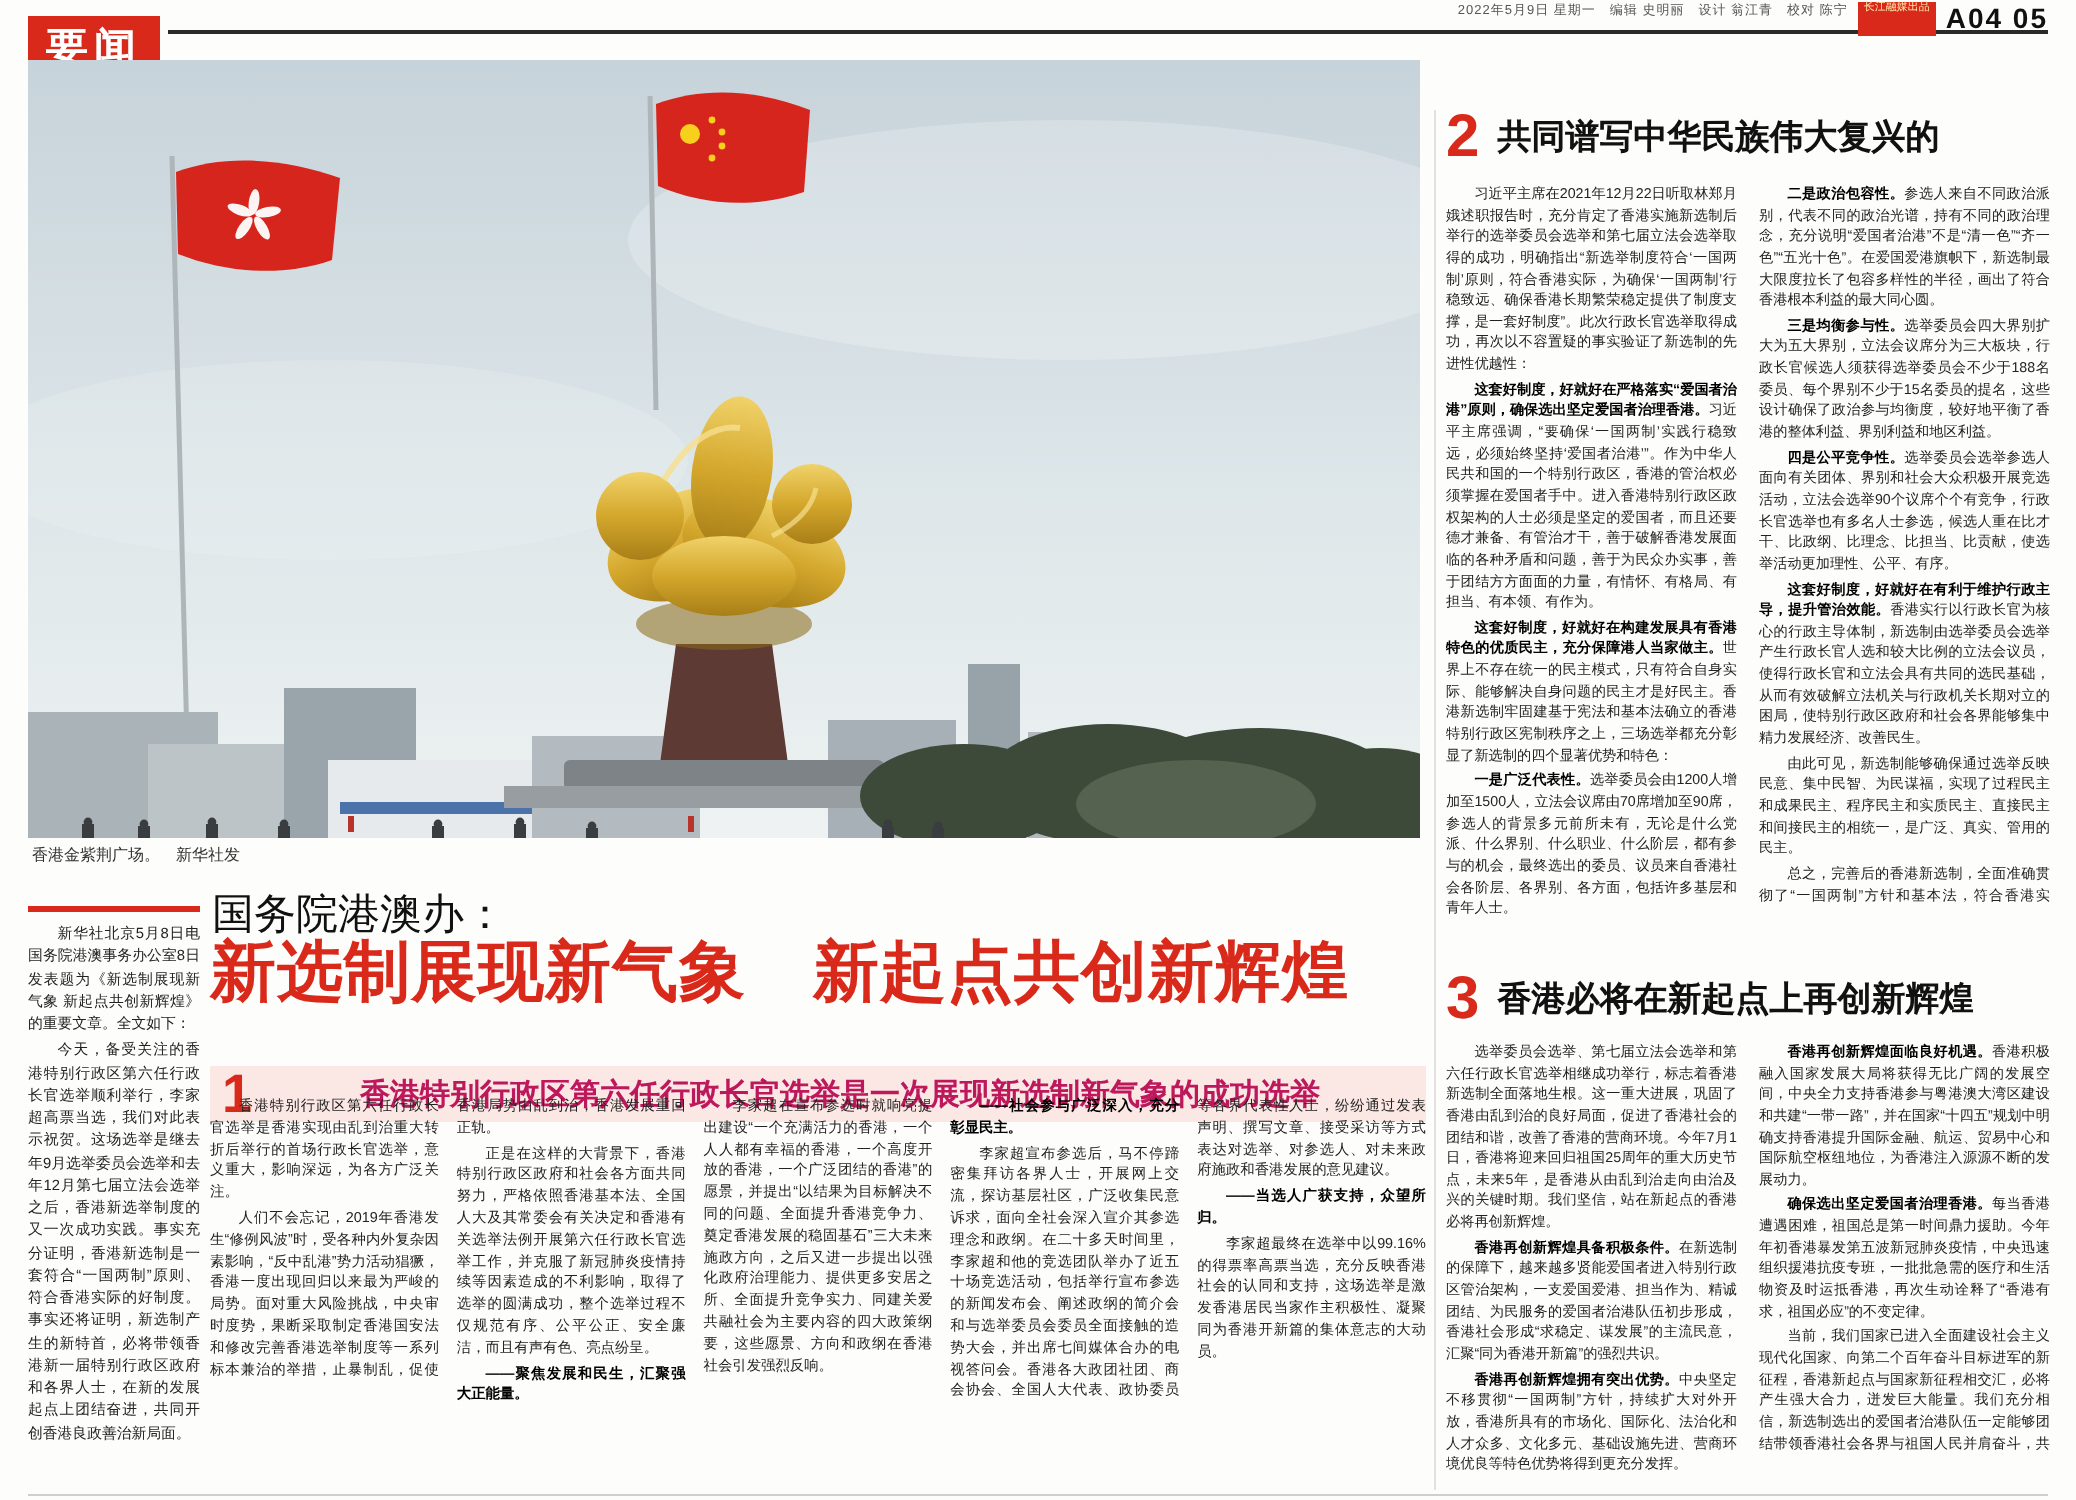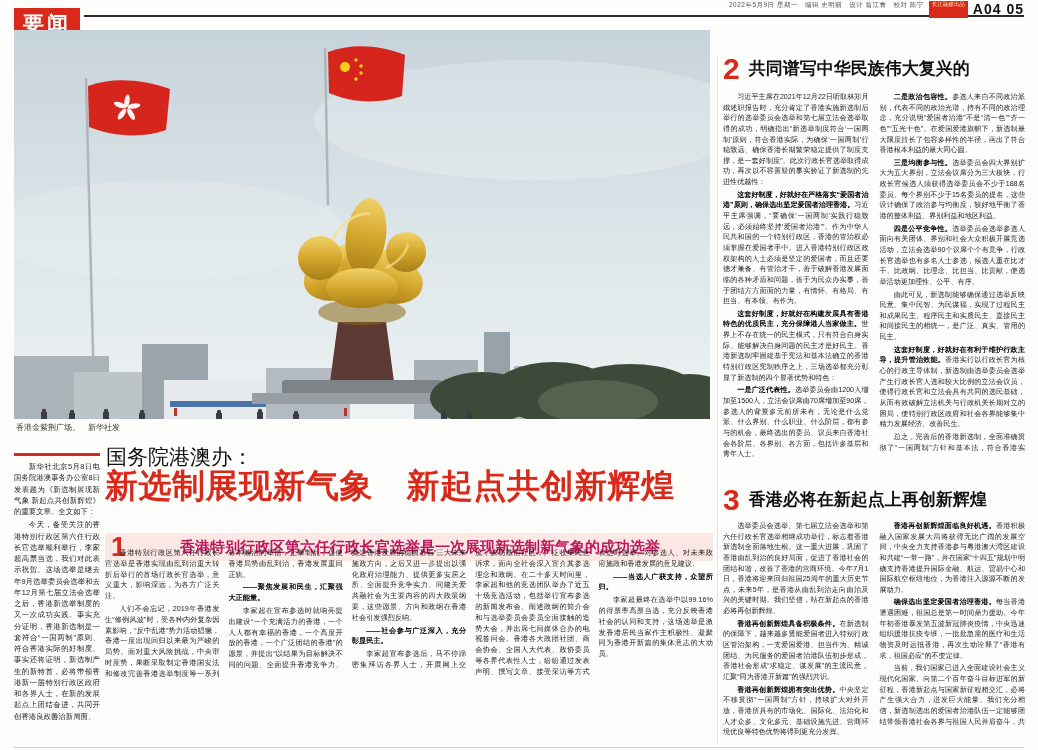--- a/index.html
+++ b/index.html
@@ -185,20 +185,21 @@
   <div class="kicker">国务院港澳办：</div>
   <div class="main-title">新选制展现新气象　新起点共创新辉煌</div>
 
   <div class="s1-band">
     <span class="num">1</span>
     <span class="h">香港特别行政区第六任行政长官选举是一次展现新选制新气象的成功选举</span>
   </div>
   <div class="s1-body art-body">
       <p>香港特别行政区第六任行政长官选举是香港实现由乱到治重大转折后举行的首场行政长官选举，意义重大，影响深远，为各方广泛关注。</p>
       <p>人们不会忘记，2019年香港发生“修例风波”时，受各种内外复杂因素影响，“反中乱港”势力活动猖獗，香港一度出现回归以来最为严峻的局势。面对重大风险挑战，中央审时度势，果断采取制定香港国安法和修改完善香港选举制度等一系列标本兼治的举措，止暴制乱，促使香港局势由乱到治，香港发展重回正轨。</p>
+      <p>正是在这样的大背景下，香港特别行政区政府和社会各方面共同努力，严格依照香港基本法、全国人大及其常委会有关决定和香港有关选举法例开展第六任行政长官选举工作，并克服了新冠肺炎疫情持续等因素造成的不利影响，取得了选举的圆满成功，整个选举过程不仅规范有序、公平公正、安全廉洁，而且有声有色、亮点纷呈。</p>
       <p><strong>——聚焦发展和民生，汇聚强大正能量。</strong></p>
       <p>李家超在宣布参选时就响亮提出建设“一个充满活力的香港，一个人人都有幸福的香港，一个高度开放的香港，一个广泛团结的香港”的愿景，并提出“以结果为目标解决不同的问题、全面提升香港竞争力、奠定香港发展的稳固基石”三大未来施政方向，之后又进一步提出以强化政府治理能力、提供更多安居之所、全面提升竞争实力、同建关爱共融社会为主要内容的四大政策纲要，这些愿景、方向和政纲在香港社会引发强烈反响。</p>
       <p><strong>——社会参与广泛深入，充分彰显民主。</strong></p>
       <p>李家超宣布参选后，马不停蹄密集拜访各界人士，开展网上交流，探访基层社区，广泛收集民意诉求，面向全社会深入宣介其参选理念和政纲。在二十多天时间里，李家超和他的竞选团队举办了近五十场竞选活动，包括举行宣布参选的新闻发布会、阐述政纲的简介会和与选举委员会委员全面接触的造势大会，并出席七间媒体合办的电视答问会。香港各大政团社团、商会协会、全国人大代表、政协委员等各界代表性人士，纷纷通过发表声明、撰写文章、接受采访等方式表达对选举、对参选人、对未来政府施政和香港发展的意见建议。</p>
       <p><strong>——当选人广获支持，众望所归。</strong></p>
       <p>李家超最终在选举中以99.16%的得票率高票当选，充分反映香港社会的认同和支持，这场选举是激发香港居民当家作主积极性、凝聚同为香港开新篇的集体意志的大动员。</p>
     </div>
 
   <div class="v-rule"></div>
 
@@ -207,22 +208,22 @@
     <span class="h">共同谱写中华民族伟大复兴的</span>
   </div>
   <div class="s2-body art-body">
       <p>习近平主席在2021年12月22日听取林郑月娥述职报告时，充分肯定了香港实施新选制后举行的选举委员会选举和第七届立法会选举取得的成功，明确指出“新选举制度符合‘一国两制’原则，符合香港实际，为确保‘一国两制’行稳致远、确保香港长期繁荣稳定提供了制度支撑，是一套好制度”。此次行政长官选举取得成功，再次以不容置疑的事实验证了新选制的先进性优越性：</p>
       <p><strong>这套好制度，好就好在严格落实“爱国者治港”原则，确保选出坚定爱国者治理香港。</strong>习近平主席强调，“要确保‘一国两制’实践行稳致远，必须始终坚持‘爱国者治港’”。作为中华人民共和国的一个特别行政区，香港的管治权必须掌握在爱国者手中。进入香港特别行政区政权架构的人士必须是坚定的爱国者，而且还要德才兼备、有管治才干，善于破解香港发展面临的各种矛盾和问题，善于为民众办实事，善于团结方方面面的力量，有情怀、有格局、有担当、有本领、有作为。</p>
       <p><strong>这套好制度，好就好在构建发展具有香港特色的优质民主，充分保障港人当家做主。</strong>世界上不存在统一的民主模式，只有符合自身实际、能够解决自身问题的民主才是好民主。香港新选制牢固建基于宪法和基本法确立的香港特别行政区宪制秩序之上，三场选举都充分彰显了新选制的四个显著优势和特色：</p>
       <p><strong>一是广泛代表性。</strong>选举委员会由1200人增加至1500人，立法会议席由70席增加至90席，参选人的背景多元前所未有，无论是什么党派、什么界别、什么职业、什么阶层，都有参与的机会，最终选出的委员、议员来自香港社会各阶层、各界别、各方面，包括许多基层和青年人士。</p>
       <p><strong>二是政治包容性。</strong>参选人来自不同政治派别，代表不同的政治光谱，持有不同的政治理念，充分说明“爱国者治港”不是“清一色”“齐一色”“五光十色”。在爱国爱港旗帜下，新选制最大限度拉长了包容多样性的半径，画出了符合香港根本利益的最大同心圆。</p>
       <p><strong>三是均衡参与性。</strong>选举委员会四大界别扩大为五大界别，立法会议席分为三大板块，行政长官候选人须获得选举委员会不少于188名委员、每个界别不少于15名委员的提名，这些设计确保了政治参与均衡度，较好地平衡了香港的整体利益、界别利益和地区利益。</p>
       <p><strong>四是公平竞争性。</strong>选举委员会选举参选人面向有关团体、界别和社会大众积极开展竞选活动，立法会选举90个议席个个有竞争，行政长官选举也有多名人士参选，候选人重在比才干、比政纲、比理念、比担当、比贡献，使选举活动更加理性、公平、有序。</p>
+      <p><strong>这套好制度，好就好在有利于维护行政主导，提升管治效能。</strong>香港实行以行政长官为核心的行政主导体制，新选制由选举委员会选举产生行政长官人选和较大比例的立法会议员，使得行政长官和立法会具有共同的选民基础，从而有效破解立法机关与行政机关长期对立的困局，使特别行政区政府和社会各界能够集中精力发展经济、改善民生。</p>
       <p>由此可见，新选制能够确保通过选举反映民意、集中民智、为民谋福，实现了过程民主和成果民主、程序民主和实质民主、直接民主和间接民主的相统一，是广泛、真实、管用的民主。</p>
-      <p><strong>这套好制度，好就好在有利于维护行政主导，提升管治效能。</strong>香港实行以行政长官为核心的行政主导体制，新选制由选举委员会选举产生行政长官人选和较大比例的立法会议员，使得行政长官和立法会具有共同的选民基础，从而有效破解立法机关与行政机关长期对立的困局，使特别行政区政府和社会各界能够集中精力发展经济、改善民生。</p>
       <p>总之，完善后的香港新选制，全面准确贯彻了“一国两制”方针和基本法，符合香港实际，既坚持“一国”原则，又尊重“两制”差异；既充分体现“爱国者治港”原则要求，又兼顾了包容开放；既保证广泛参与，又体现均衡参与；既发展选举民主，又加强协商民主，为香港实现长治久安和长远发展提供了有力制度支撑。</p>
     </div>
 
   <div class="sec-head s3-head">
     <span class="num">3</span>
     <span class="h">香港必将在新起点上再创新辉煌</span>
   </div>
   <div class="s3-body art-body">
       <p>选举委员会选举、第七届立法会选举和第六任行政长官选举相继成功举行，标志着香港新选制全面落地生根。这一重大进展，巩固了香港由乱到治的良好局面，促进了香港社会的团结和谐，改善了香港的营商环境。今年7月1日，香港将迎来回归祖国25周年的重大历史节点，未来5年，是香港从由乱到治走向由治及兴的关键时期。我们坚信，站在新起点的香港必将再创新辉煌。</p>
       <p><strong>香港再创新辉煌具备积极条件。</strong>在新选制的保障下，越来越多贤能爱国者进入特别行政区管治架构，一支爱国爱港、担当作为、精诚团结、为民服务的爱国者治港队伍初步形成，香港社会形成“求稳定、谋发展”的主流民意，汇聚“同为香港开新篇”的强烈共识。</p>

